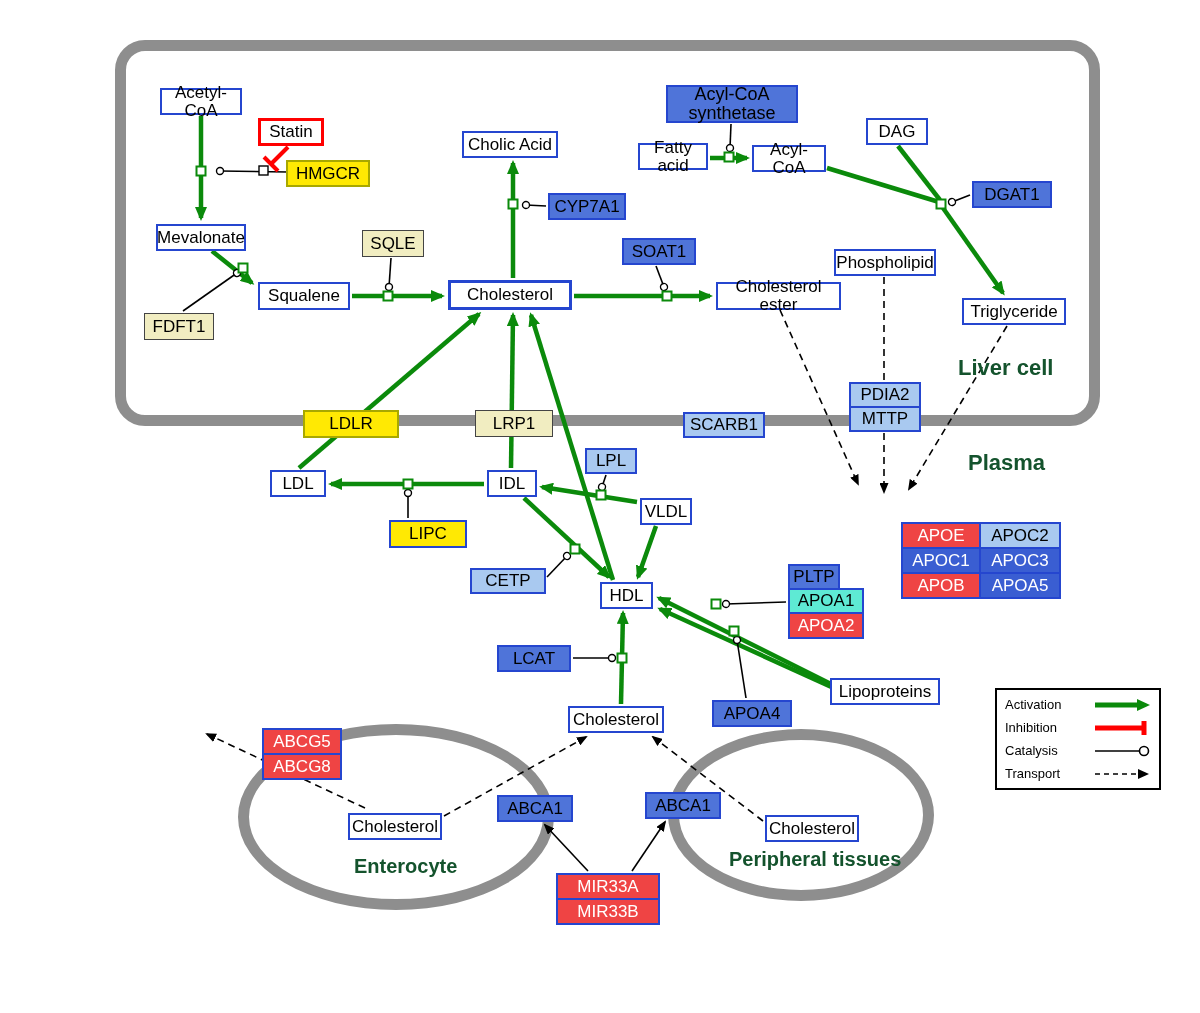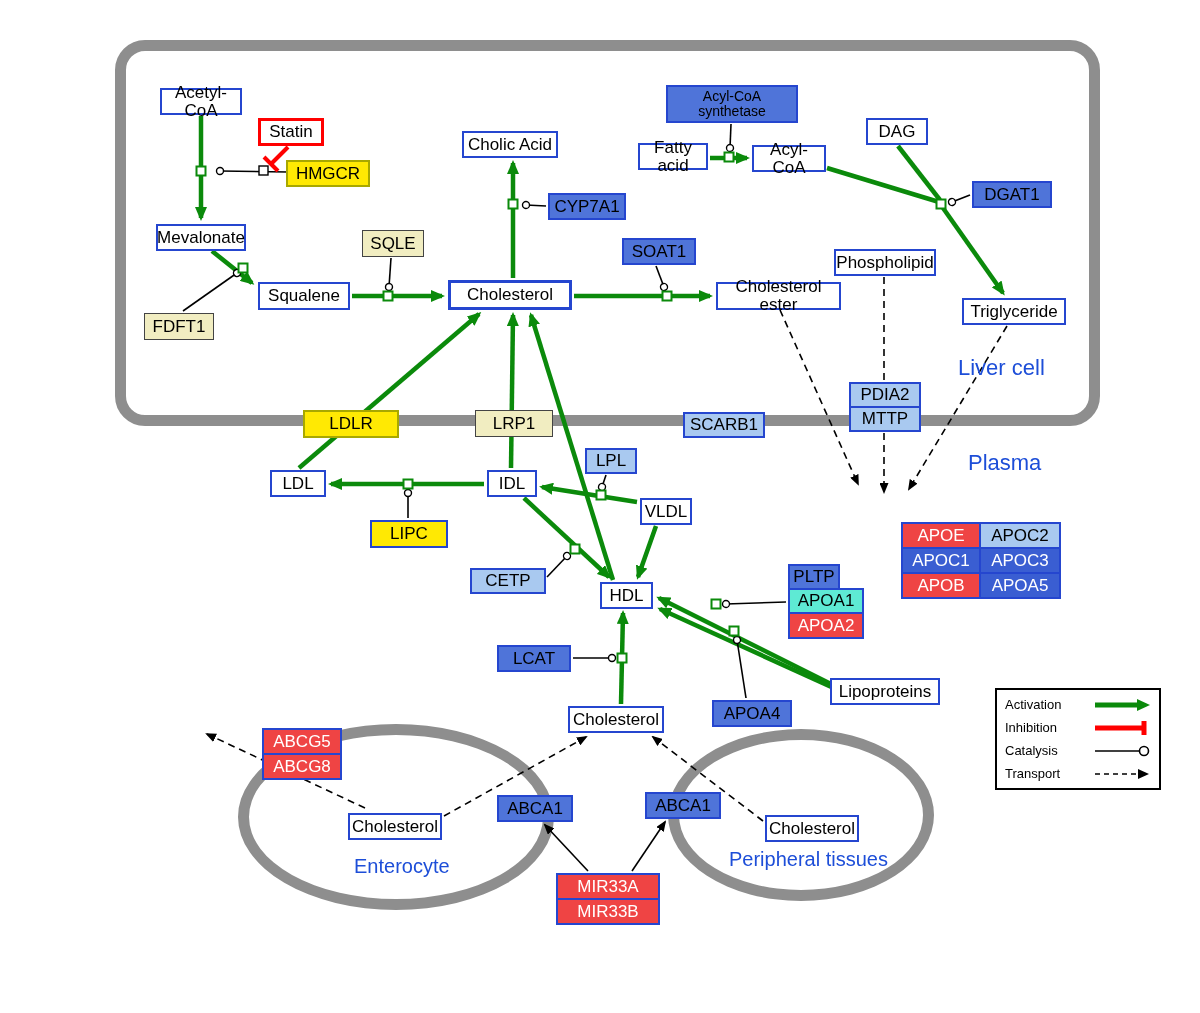--- a/index.html
+++ b/index.html
@@ -12,30 +12,30 @@
   #peripheral-shape { left:668px; top:729px; width:266px; height:172px; border-radius:50%; }
 
   #edges { position:absolute; left:0; top:0; z-index:2; pointer-events:none; }
 
   .node { position:absolute; z-index:3; display:flex; align-items:center; justify-content:center;
           text-align:center; border:2px solid #2546cf; background:#fff; color:#000;
           font-size:17px; line-height:1.05; padding:1px 3px; }
   .thick { border-width:3px; }
   .red { border:3px solid #ff0000; }
   .yellow { background:#ffe903; border-color:#a8a800; }
-  .yellow-blue { background:#ffe903; border-color:#2546cf; }
+  .yellow-blue { background:#ffe903; border-color:#2546cf;margin-left:19px; }
   .paleyellow { background:#f1edc1; border:1.5px solid #444; }
   .medblue { background:#4f74d9; }
   .medblue2 { background:#3a5ed2; color:#fff; }
   .lightblue { background:#a9c9f0; }
   .lightmedblue { background:#5eead4; }
   .darkblue { background:#ef4444; color:#fff; }
-  .small { font-size:14px; }
-
-  .zlabel { position:absolute; z-index:3; font-weight:normal; color:#1d4ed8; font-size:22px; }
+  .small { font-size:18px; }
+
+  .zlabel { position:absolute; z-index:3; font-weight:bold; color:#14532d; font-size:22px; }
   .zlabel.sm { font-size:20px;margin-left:21px; }
 
   #legend { position:absolute; z-index:4; left:995px; top:688px; width:166px; height:102px;
             border:2px solid #000; background:#fff; padding:3px 0; }
   .legend-row { display:flex; align-items:center; justify-content:space-between;
                 height:23px; padding:0 8px; font-size:13px; color:#000; }
   .legend-row svg { flex:none; }
 </style>
 </head>
 <body>

